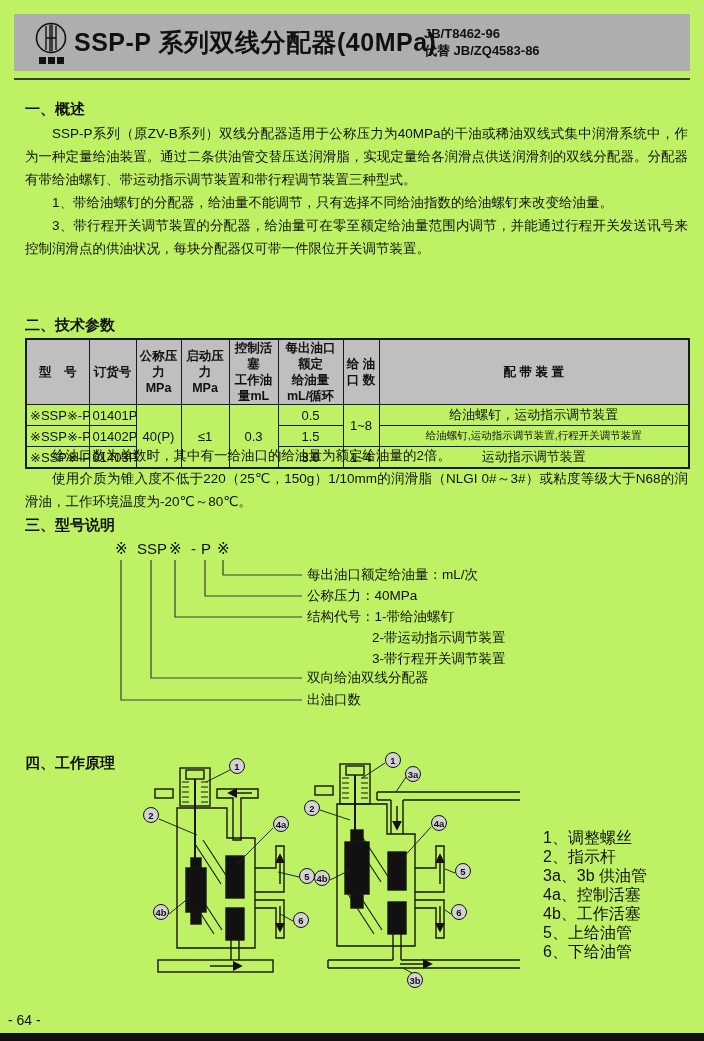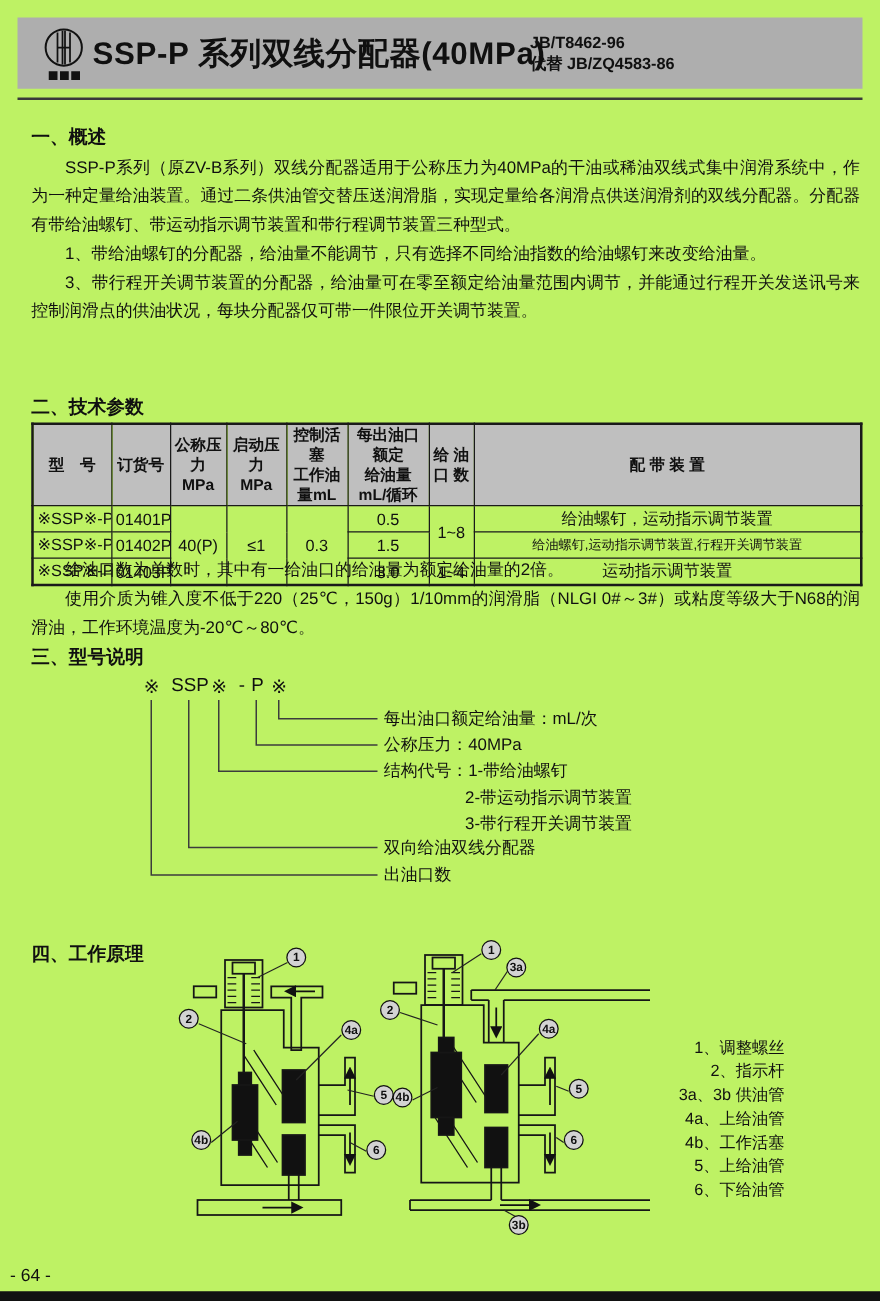--- a/index.html
+++ b/index.html
@@ -30,21 +30,21 @@
   td.dev.long{font-size:10.5px;}
   
   .mcode span{position:absolute;top:0;font-size:15px;white-space:nowrap;}
   .mlabel{position:absolute;font-size:13.5px;white-space:nowrap;line-height:16px;}
   
   .callout{
     position:absolute;width:16px;height:16px;border:1.5px solid #111;border-radius:50%;
     background:#d3d3d3;font-size:9.5px;font-weight:bold;line-height:16px;text-align:center;
     box-sizing:border-box;
   }
-  .legend div{font-size:13px;line-height:19px;white-space:nowrap;text-align:right;}
+  .legend div{font-size:16px;line-height:19px;white-space:nowrap;}
   .pagenum{font-size:14px;}
   .botbar{left:0;top:1033px;width:704px;height:8px;background:#111;}
 </style>
 </head>
 <body>
 
 <div id="page">
 
   <div class="abs band">
     <svg class="abs logo" width="42" height="46" viewBox="0 0 42 46">
@@ -241,21 +241,21 @@
     <span class="callout" style="left:214px;top:128px;">4b</span>
     <span class="callout" style="left:355px;top:121px;">5</span>
     <span class="callout" style="left:351px;top:162px;">6</span>
     <span class="callout" style="left:307px;top:230px;">3b</span>
   </div>
 
   <div class="abs legend" style="left:543px;top:828px;">
     <div>1、调整螺丝</div>
     <div>2、指示杆</div>
     <div>3a、3b 供油管</div>
-    <div>4a、上给油管</div>
+    <div>4a、控制活塞</div>
     <div>4b、工作活塞</div>
     <div>5、上给油管</div>
     <div>6、下给油管</div>
   </div>
 
   <div class="abs pagenum" style="left:8px;top:1012px;">- 64 -</div>
   <div class="abs botbar"></div>
 
 </div>
 

